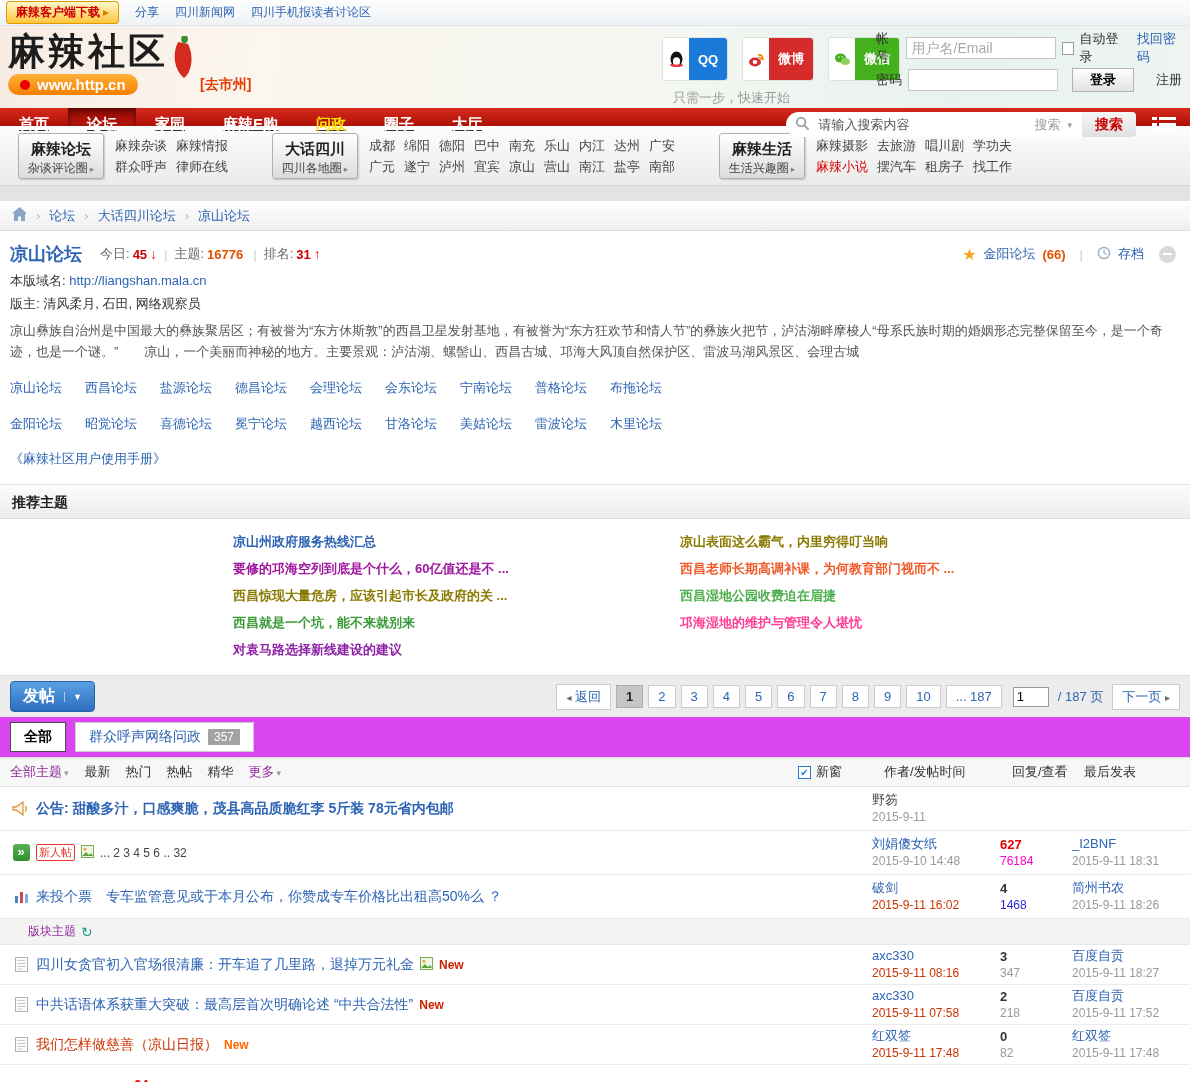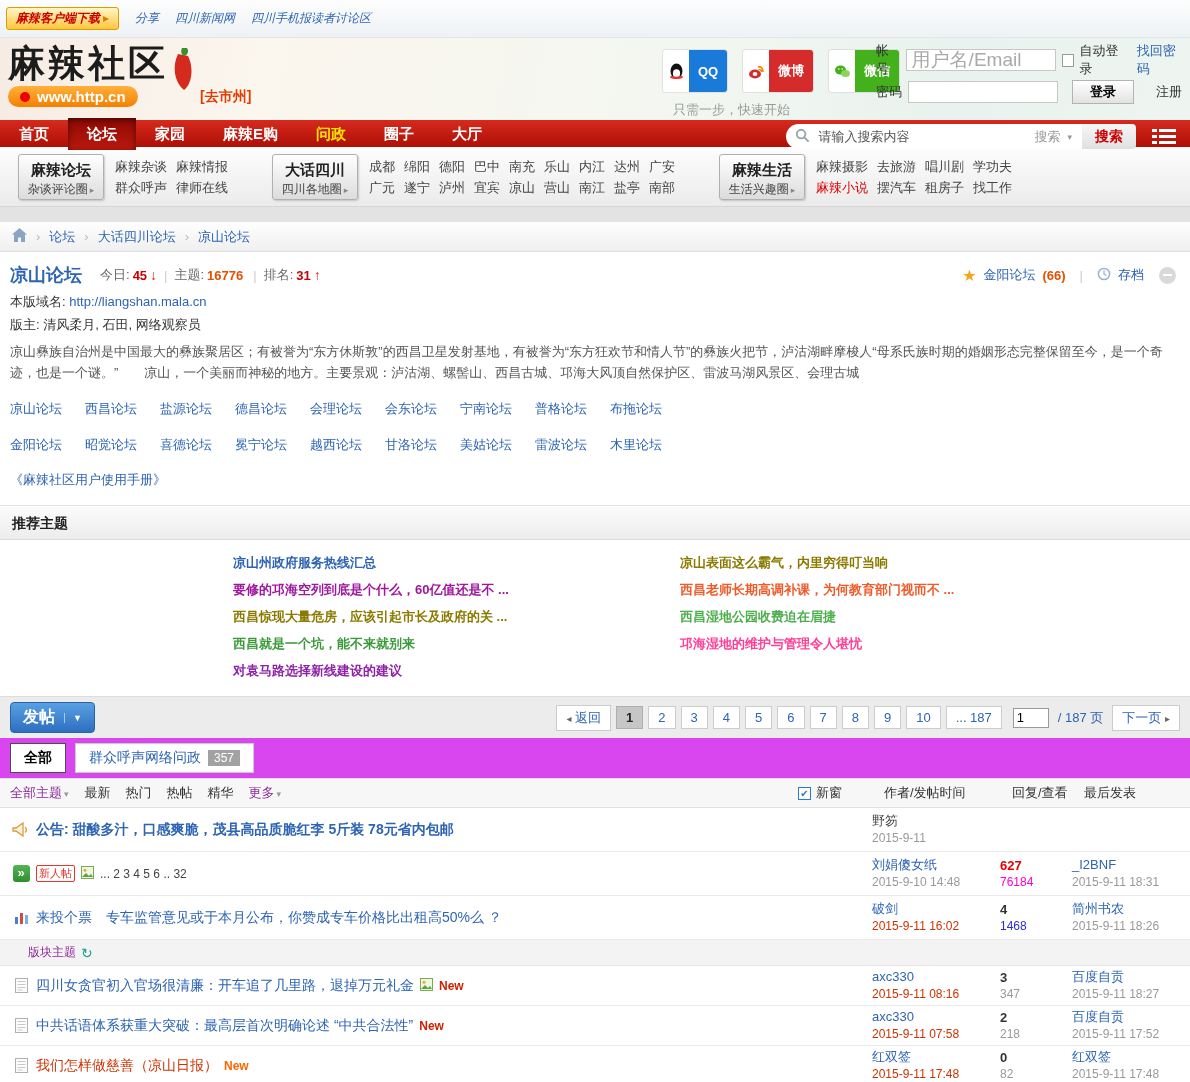--- a/index.html
+++ b/index.html
@@ -5,22 +5,22 @@
   * { box-sizing: border-box; }
   html,body { margin:0; padding:0; }
   body {
     width:1190px; height:1082px; overflow:hidden; position:relative;
     font-family:"Liberation Sans","DejaVu Sans",sans-serif;
     font-size:12px; color:#333; background:#fff;
   }
   a { text-decoration:none; cursor:pointer; }
 
   
-  .topbar { height:38px; background:linear-gradient(#fdfdfd,#eef2f5);
-    border-bottom:1px solid #e2e6ea; display:flex; align-items:center; padding:0 6px; gap:16px;font-style:italic; }
+  .topbar { height:26px; background:linear-gradient(#fdfdfd,#eef2f5);
+    border-bottom:1px solid #e2e6ea; display:flex; align-items:center; padding:0 6px; gap:16px; }
   .dl-btn { background:linear-gradient(#fff6c8,#ffc63c); border:1px solid #dd9c00; color:#c00;
     font-weight:bold; padding:2px 9px; border-radius:3px; font-size:12px; cursor:pointer; }
   .dl-btn:after { content:"▸"; color:#e07b00; margin-left:3px; }
   .topbar a { color:#2d64b3; font-size:12px; }
 
   
   .header { height:82px; position:relative;
     background:linear-gradient(100deg,#f7ece3 0%,#fbf6ee 22%,#f4f7f1 55%,#e9f2ee 80%,#eef5f1 100%); }
   .logo { position:absolute; left:8px; top:4px; cursor:pointer; }
   .logo-text { font-size:37px; font-weight:bold; color:#1c1c1c; letter-spacing:3px; line-height:44px; }
@@ -35,31 +35,31 @@
   .ql { display:inline-flex; align-items:stretch; border-radius:3px; overflow:hidden; height:42px;
     cursor:pointer; box-shadow:0 0 0 1px rgba(0,0,0,.08); }
   .ql .ic { width:26px; background:#fff; display:flex; align-items:center; justify-content:center; }
   .ql .lb { color:#fff; font-size:13px; padding:0 9px; font-weight:bold; display:flex; align-items:center; }
   .ql.qq .lb { background:#1a7ad9; } .ql.weibo .lb { background:#d52b2b; } .ql.wechat .lb { background:#43b01c; }
   .ql-hint { color:#999; margin-top:9px; margin-left:10px; font-size:13px; }
 
   .login-form { position:absolute; left:876px; top:10px; width:308px; font-size:13px; }
   .lf-row { display:flex; align-items:center; gap:6px; height:24px; margin-bottom:8px; }
   .lf-row input[type="text"], .lf-row input[type="password"]
-    { width:150px; height:22px; border:1px solid #c7c7c7; padding:0 5px; font-size:19px; color:#333; background:#fff; }
+    { width:150px; height:22px; border:1px solid #c7c7c7; padding:0 5px; font-size:14px; color:#333; background:#fff; }
   .lf-row input::placeholder { color:#a9a9a9; }
   .cbx { width:13px; height:13px; border:1px solid #9b9b9b; background:#fff; display:inline-block; }
   .cbx.checked { border-color:#2a7ad2; color:#2a7ad2; font-size:10px; line-height:11px; text-align:center; }
   .find-pw { color:#2d64b3; margin-left:4px; }
   .login-btn { width:62px; height:24px; border:1px solid #b3b3b3; background:linear-gradient(#fff,#e2e2e2);
     font-weight:bold; font-size:13px; cursor:pointer; margin-left:8px; }
   .register { color:#333; margin-left:16px; }
 
   
-  .mainnav { height:27px; background:linear-gradient(#d62a1e,#ae0f06); display:flex; align-items:center; position:relative; }
+  .mainnav { height:18px; background:linear-gradient(#d62a1e,#ae0f06); display:flex; position:relative;text-decoration:underline; }
   .nav-item { color:#fff; font-weight:bold; font-size:15px; padding:0 19px; line-height:32px; }
   .nav-item.active { background:linear-gradient(#8f0a03,#bb180d); box-shadow:inset 0 2px 6px rgba(0,0,0,.5); }
   .nav-item.hl { color:#ffe400; }
   .search-wrap { position:absolute; right:54px; top:4px; display:flex; height:25px; }
   .search-left { background:#fff; border-radius:13px 0 0 13px; display:flex; align-items:center; padding:8px 9px; width:238px; }
   .search-left input { border:0; outline:0; flex:1; font-size:13px; color:#333; margin-left:6px; }
   .search-left input::placeholder { color:#555; }
   .search-scope { background:#fff; color:#999; font-size:13px; padding:0 10px; display:flex; align-items:center; gap:5px; cursor:pointer; }
   .search-btn { background:linear-gradient(#f7f7f7,#e0e0e0); color:#c00; font-weight:bold; font-size:14px;
     border:0; border-radius:0 4px 4px 0; width:54px; cursor:pointer; }

